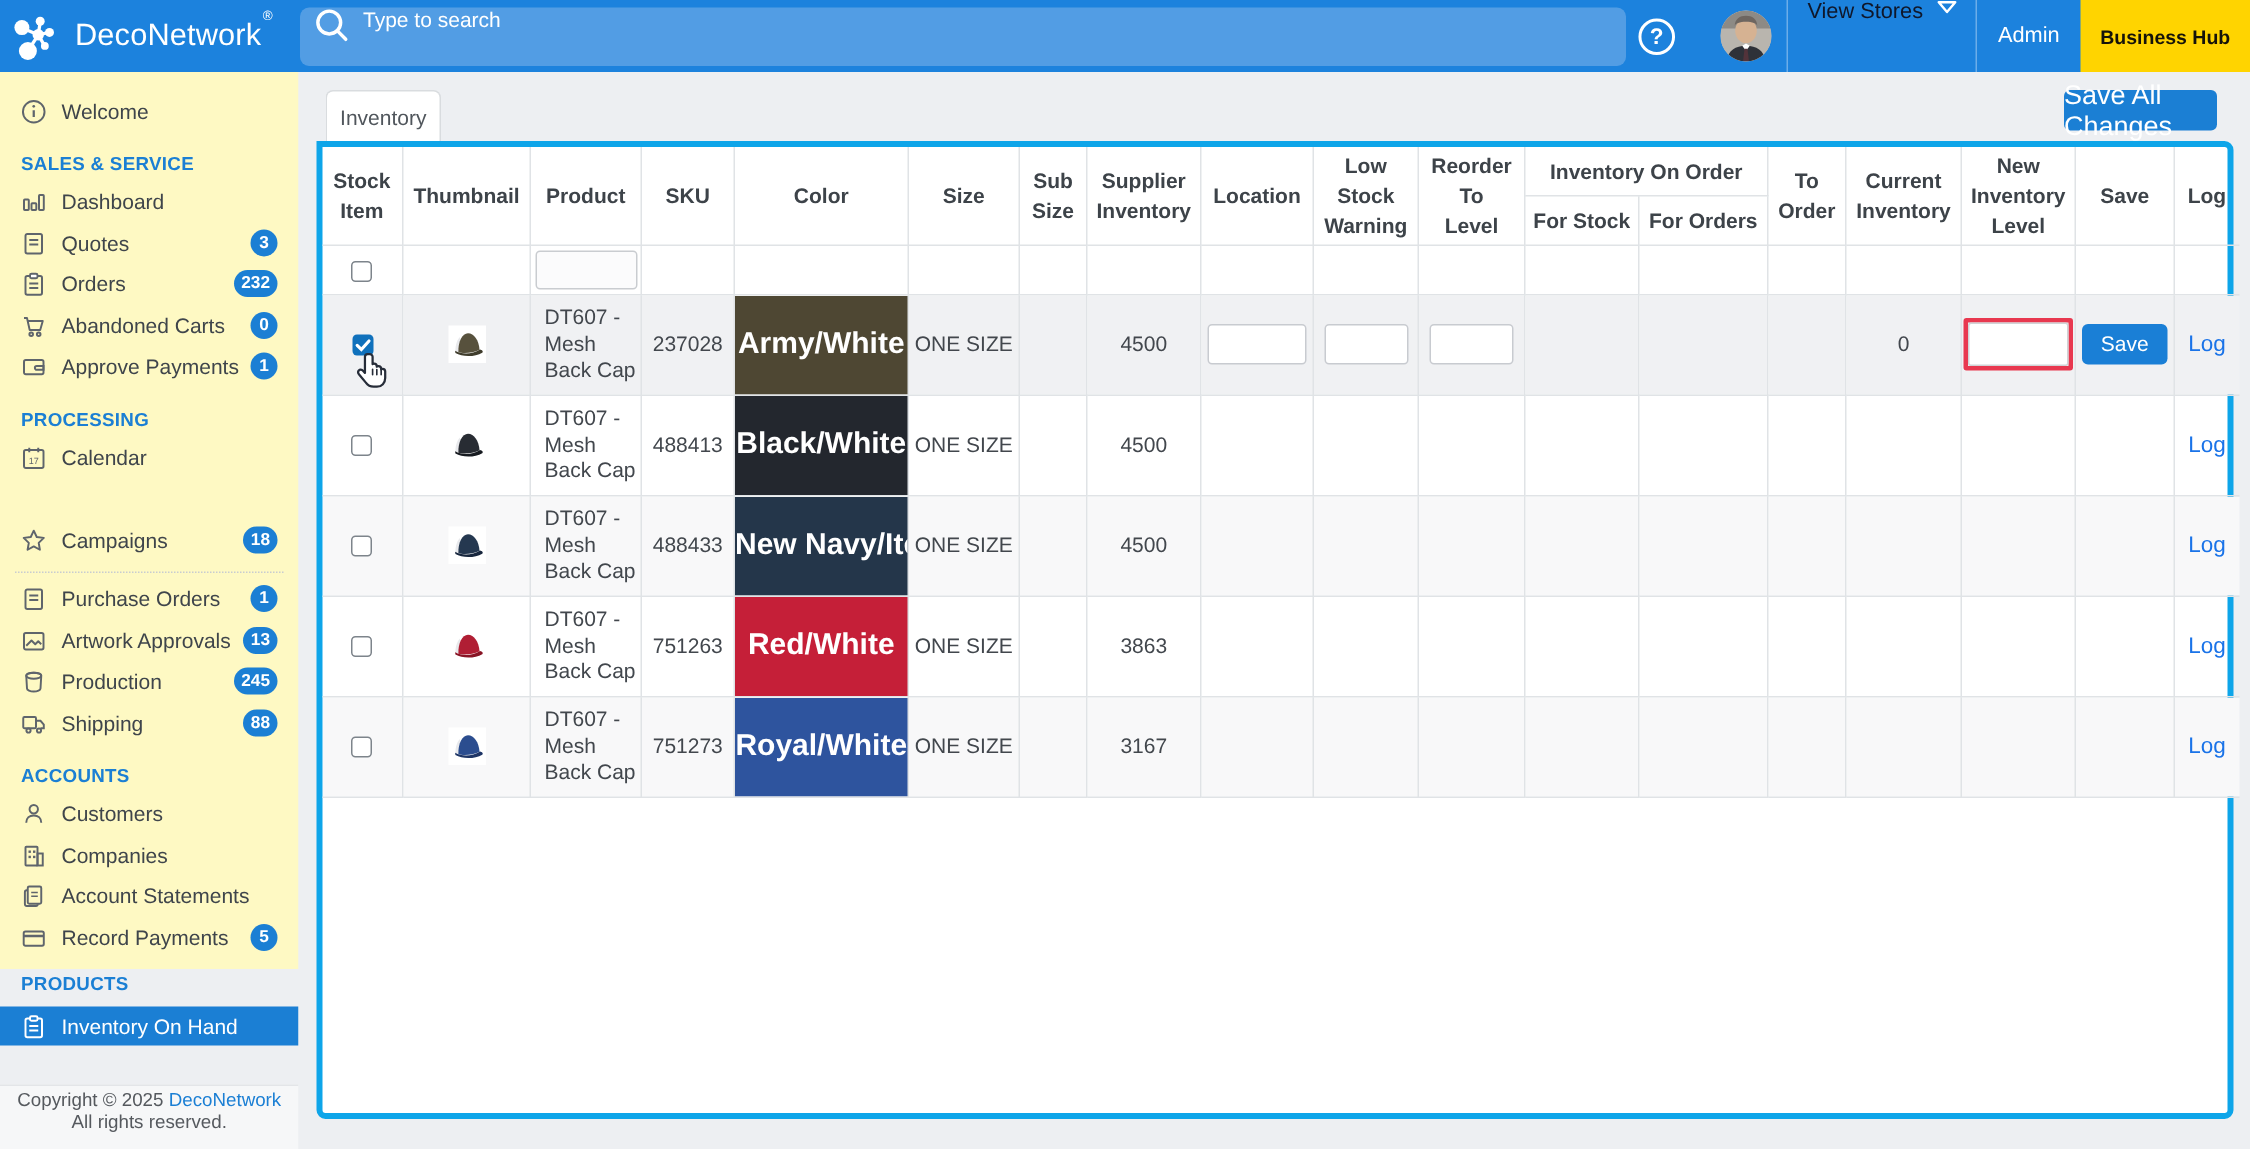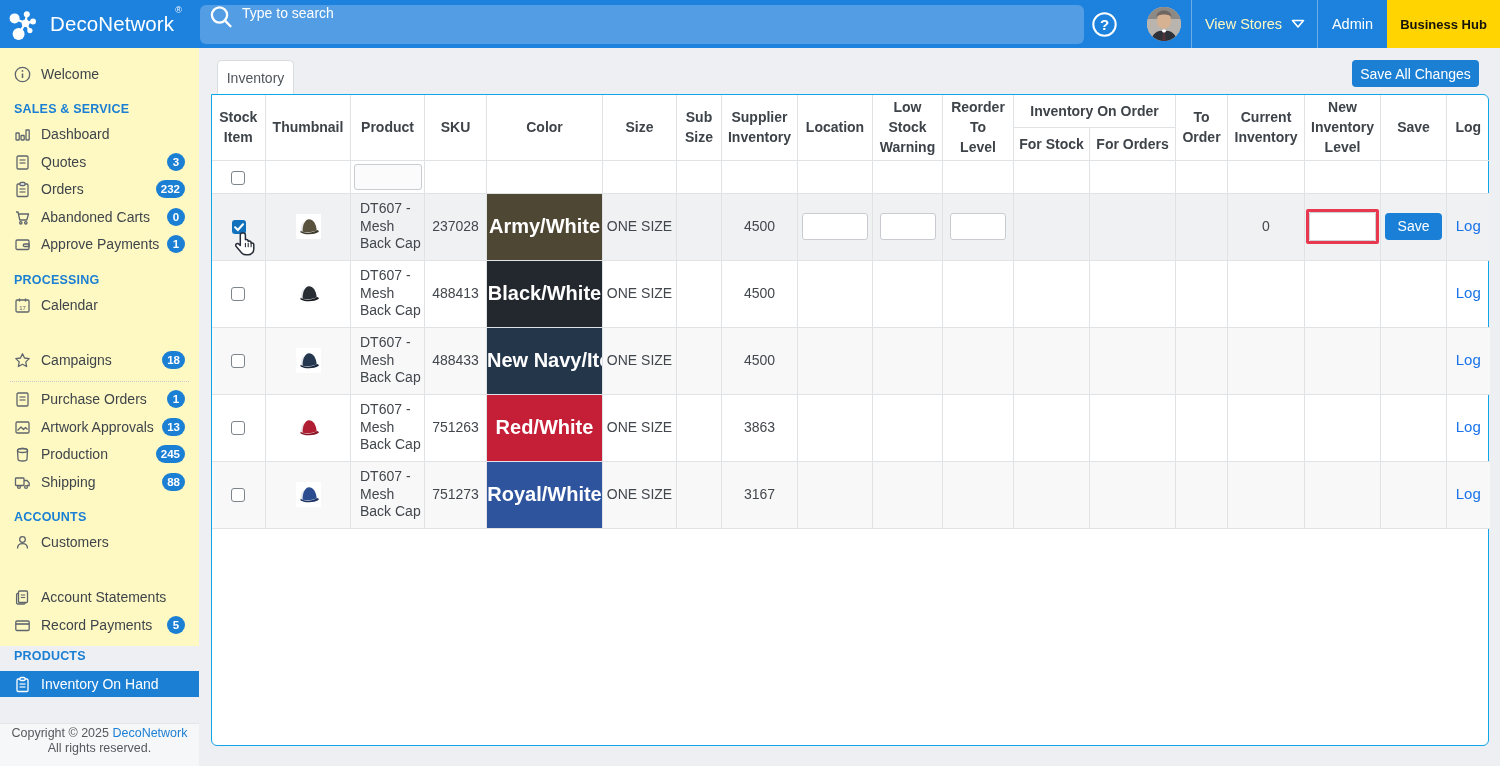--- a/index.html
+++ b/index.html
@@ -9,40 +9,40 @@
 
 .topbar { position:absolute; left:0; top:0; width:1500px; height:48px; background:#1c82dd; }
 .logo { position:absolute; left:0; top:0; height:48px; display:flex; align-items:center; }
 .logo-txt { color:#fff; font-size:20.5px; font-weight:400; letter-spacing:0.1px; margin-left:10px; }
 .logo-r { color:#fff; font-size:9px; vertical-align:top; position:relative; top:-7px; left:1px; }
 .search { position:absolute; left:200px; top:5px; width:884px; height:39px; background:#529de4; border-radius:6px; display:flex; align-items:flex-start; }
 .search-ph { color:#fff; font-size:14px; margin-left:7px; }
 .hlp { position:absolute; left:1092px; top:12px; width:25px; height:25px; }
 .avatar { position:absolute; left:1147px; top:7px; width:34px; height:34px; border-radius:50%; background:#c9c2ba; overflow:hidden; }
 .sep { position:absolute; top:0; width:1px; height:48px; background:rgba(255,255,255,0.35); }
-.viewstores { position:absolute; left:1192px; top:0; width:126px; height:48px; color:#fef9c3; font-size:14.5px; display:flex; align-items:center; justify-content:center; gap:9px; }
+.viewstores { position:absolute; left:1192px; top:0; width:126px; height:48px; color:#0f172a; font-size:14.5px; display:flex; justify-content:center; gap:9px; }
 .admin { position:absolute; left:1318px; top:0; width:69px; height:48px; color:#fff; font-size:14.5px; display:flex; align-items:center; justify-content:center; }
 .bhub { position:absolute; left:1387px; top:0; width:113px; height:48px; background:#ffd400; color:#15130a; font-size:13px; font-weight:bold; display:flex; align-items:center; justify-content:center; }
 
 
 .sidebar { position:absolute; left:0; top:48px; width:199px; height:598px; background:#fef9c3; }
 .side-item { position:absolute; left:0; width:199px; height:26px; display:flex; align-items:center; color:#3f454b; font-size:14px; }
 .side-item .ic { width:17px; height:17px; margin-left:14px; margin-right:10px; flex:0 0 17px; }
 .side-head { position:absolute; left:14px; color:#1b7fd4; font-size:12.5px; font-weight:bold; letter-spacing:0.2px; }
 .badge { position:absolute; right:14px; background:#1b7fd4; color:#fff; font-size:11.5px; font-weight:bold; border-radius:9px; height:18px; min-width:18px; padding:0 5px; display:flex; align-items:center; justify-content:center; }
 .side-sel { background:#1b7fd4; color:#fff; }
 .dotline { position:absolute; left:10px; width:179px; border-top:1px dotted #c8ccd0; }
 .side-foot { position:absolute; left:0; top:675px; width:199px; height:43px; background:#f6f7f8; border-top:1px solid #e3e5e8; text-align:center; color:#55595e; font-size:12.5px; padding-top:2px; line-height:14.5px; }
 .side-foot a { color:#1b7fd4; text-decoration:none; }
 
 
 .main { position:absolute; left:199px; top:48px; width:1301px; height:718px; background:#edeff2; }
 .tab { position:absolute; left:18px; top:12px; width:77px; height:34px; background:#fff; border:1px solid #d9dcdf; border-bottom:none; border-radius:5px 5px 0 0; color:#50565c; font-size:14px; display:flex; align-items:center; justify-content:center; }
-.saveall { position:absolute; left:1153px; top:12px; width:127px; height:27px; background:#1b7fd4; border-radius:4px; color:#fff; font-size:14px; display:flex; align-items:center; justify-content:center; }
-.panel { position:absolute; left:11.5px; top:46px; width:1278px; height:652px; background:#fff; border:1px solid #0ea5e9; border-radius:0 6px 6px 6px; }
+.saveall { position:absolute; left:1177px; top:12px; width:102px; height:27px; background:#1b7fd4; border-radius:4px; color:#fff; font-size:18px; display:flex; align-items:center; justify-content:center; }
+.panel { position:absolute; left:11.5px; top:46px; width:1278px; height:652px; background:#fff; border:4px solid #0ea5e9; border-radius:0 6px 6px 6px; }
 
 table { border-collapse:collapse; table-layout:fixed; width:1278px; font-size:14px; color:#42474d; }
 td, th { border:1px solid #e0e3e6; text-align:center; vertical-align:middle; padding:0; overflow:hidden; }
 th { font-size:14px; font-weight:bold; color:#3d4349; line-height:20px; }
 tr.hdr { height:32px; }
 tr.hdr2 { height:33px; }
 tr.hdr2 th { font-weight:bold; }
 tr.hdr th { border-top:none; }
 tr.hdr th:first-child { border-left:none; }
 tr.hdr th:last-child { border-right:none; border-left:none; }
@@ -226,20 +226,31 @@
       <span>Shipping</span>
       <span class="badge">88</span>
     </div>
   <div class="side-head" style="top:462px">ACCOUNTS</div>
   <div class="side-item" style="top:481px">
       <svg class="ic" viewBox="0 0 17 17">
         <circle cx="8.5" cy="5.5" r="2.8" fill="none" stroke="#5f656c" stroke-width="1.3"></circle>
         <path d="M3.5 14.5 C3.5 11.2 5.7 9.6 8.5 9.6 C11.3 9.6 13.5 11.2 13.5 14.5" fill="none" stroke="#5f656c" stroke-width="1.3"></path>
       </svg>
       <span>Customers</span>
+    </div>
+  <div class="side-item" style="top:509px">
+      <svg class="ic" viewBox="0 0 17 17">
+        <rect x="3" y="2.5" width="8" height="12.5" rx="0.5" fill="none" stroke="#5f656c" stroke-width="1.3"></rect>
+        <rect x="11" y="7" width="3.5" height="8" fill="none" stroke="#5f656c" stroke-width="1.3"></rect>
+        <rect x="5" y="5" width="1.6" height="1.6" fill="#5f656c"></rect>
+        <rect x="8" y="5" width="1.6" height="1.6" fill="#5f656c"></rect>
+        <rect x="5" y="8.5" width="1.6" height="1.6" fill="#5f656c"></rect>
+        <rect x="8" y="8.5" width="1.6" height="1.6" fill="#5f656c"></rect>
+      </svg>
+      <span>Companies</span>
     </div>
   <div class="side-item" style="top:536px">
       <svg class="ic" viewBox="0 0 17 17">
         <rect x="4.5" y="2" width="9" height="11.5" rx="1" fill="none" stroke="#5f656c" stroke-width="1.3"></rect>
         <path d="M4.5 4.5 H3.8 A1.2 1.2 0 0 0 2.6 5.7 V13.8 A1.2 1.2 0 0 0 3.8 15 H10 A1.2 1.2 0 0 0 11.2 13.8" fill="none" stroke="#5f656c" stroke-width="1.3"></path>
         <line x1="6.8" y1="6" x2="11.2" y2="6" stroke="#5f656c" stroke-width="1.1"></line>
         <line x1="6.8" y1="8.5" x2="11.2" y2="8.5" stroke="#5f656c" stroke-width="1.1"></line>
       </svg>
       <span>Account Statements</span>
     </div>

